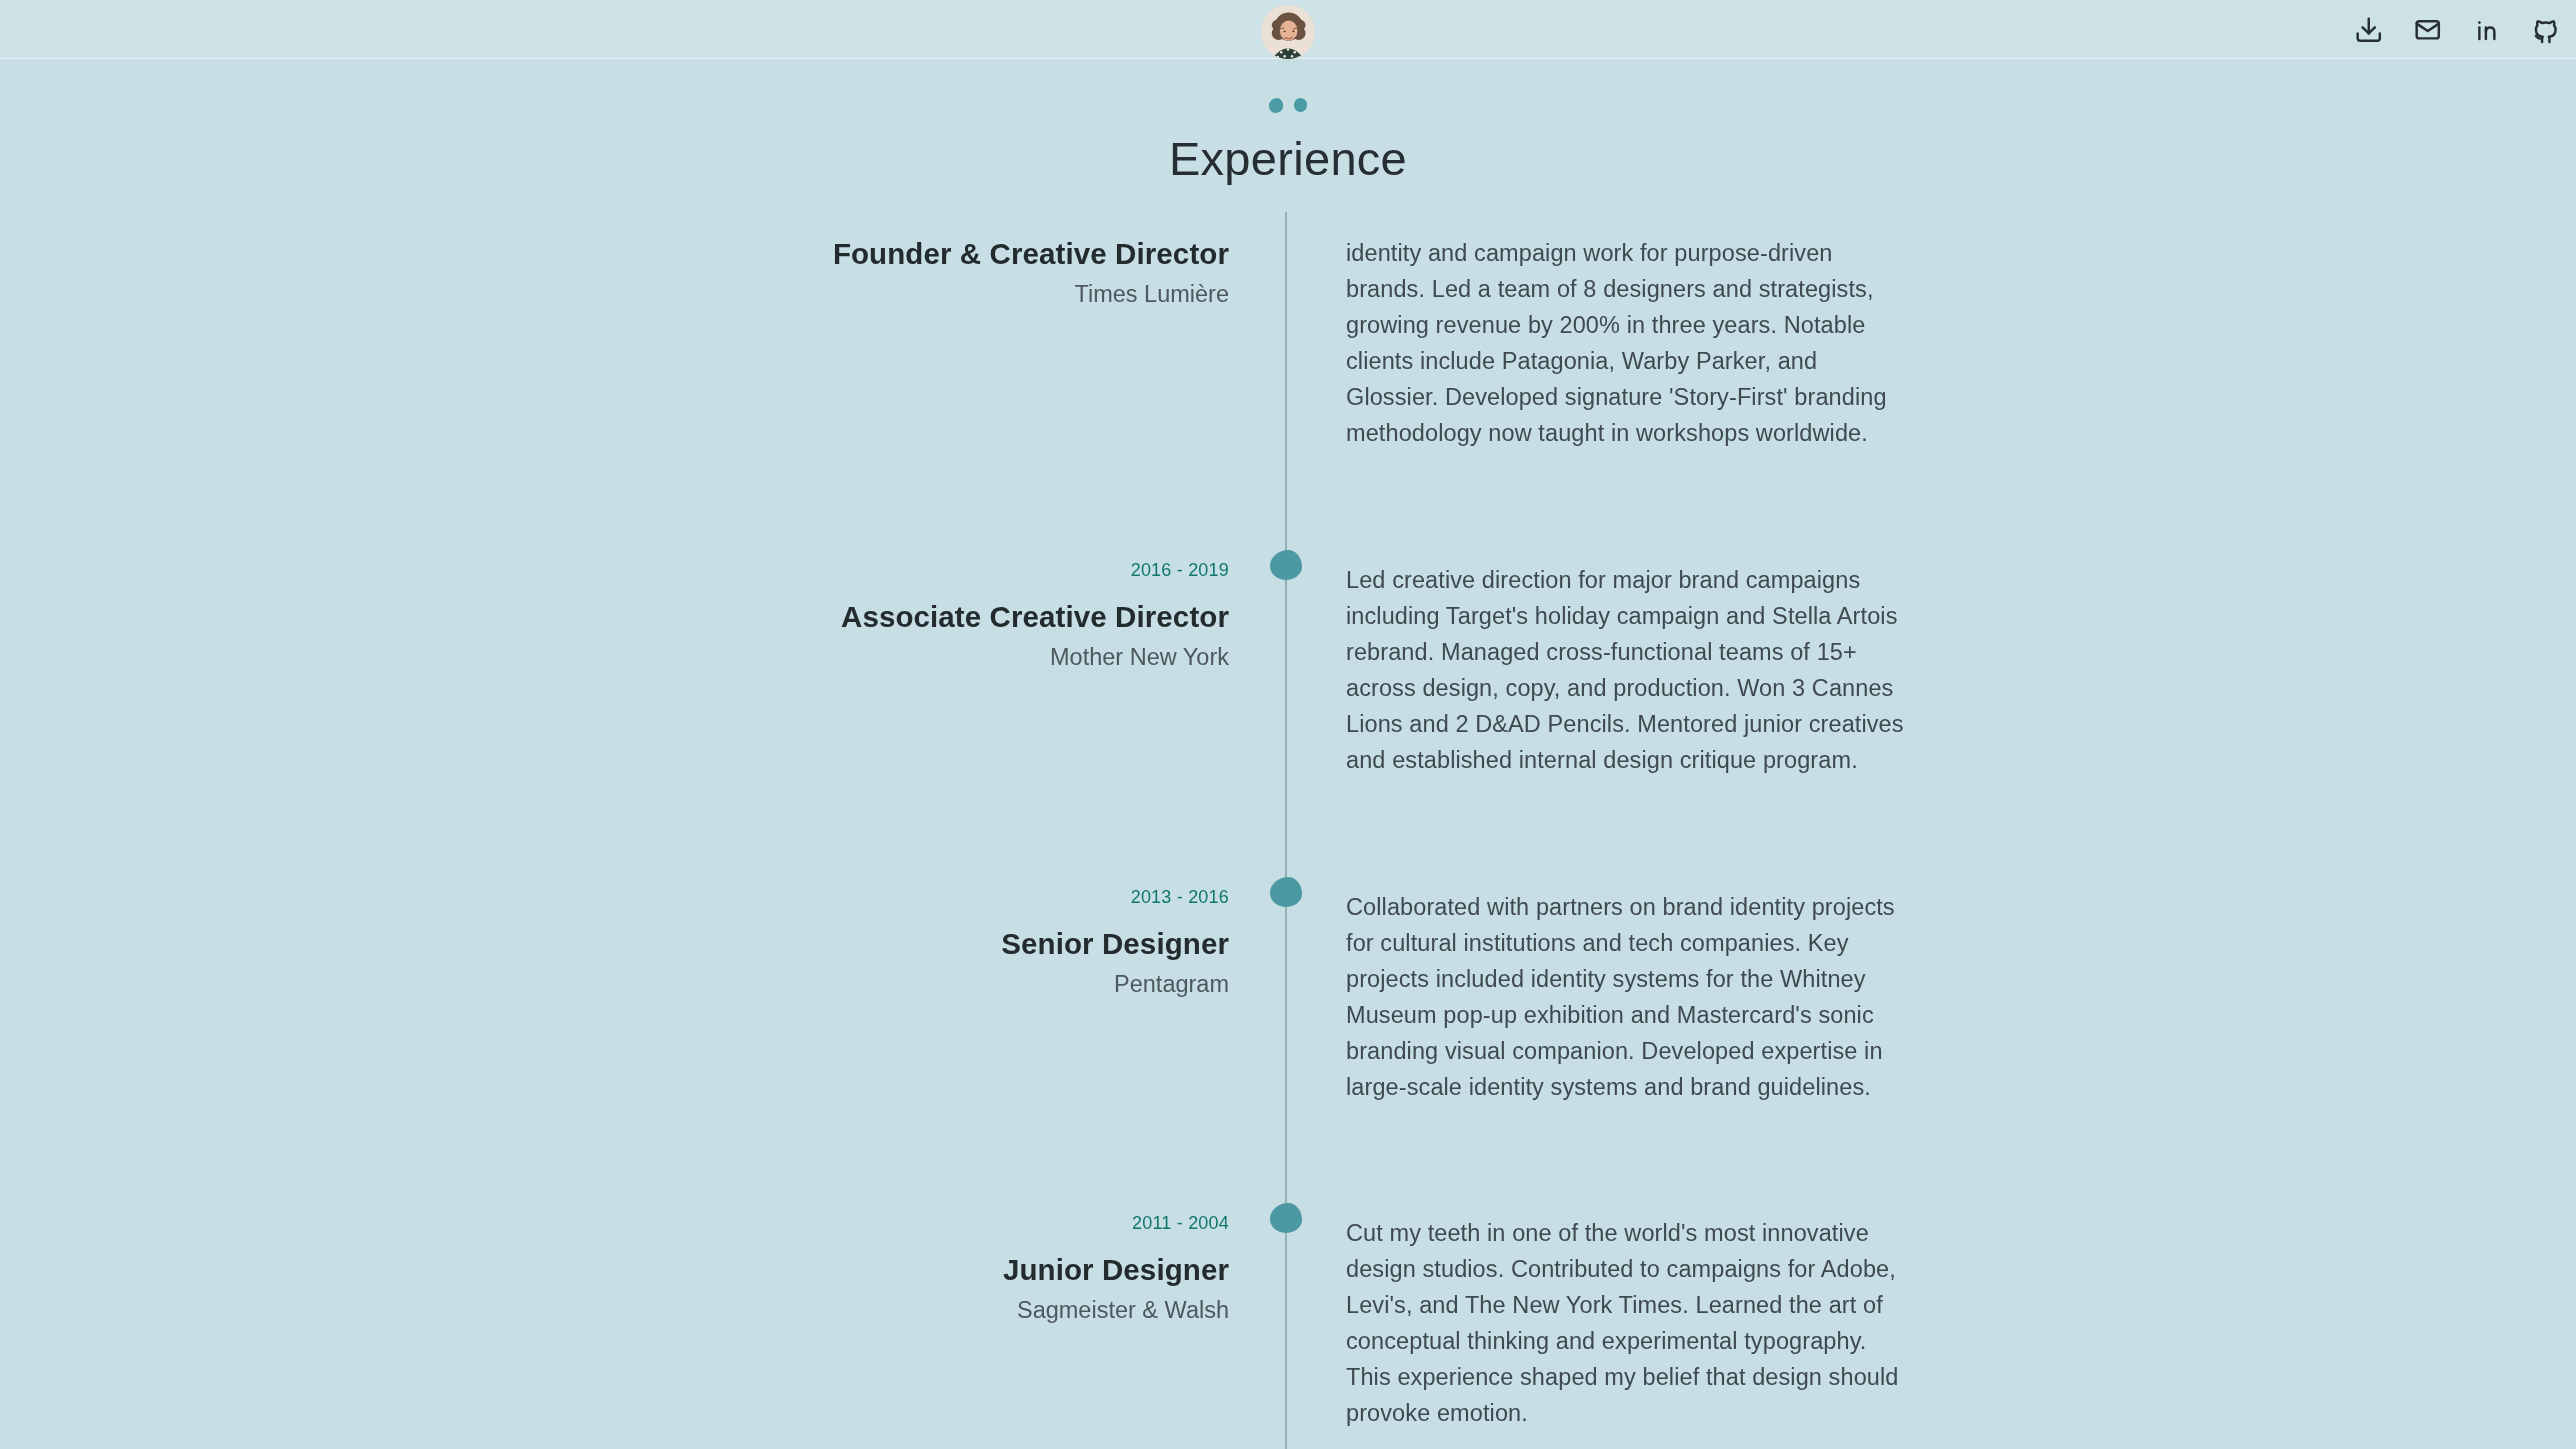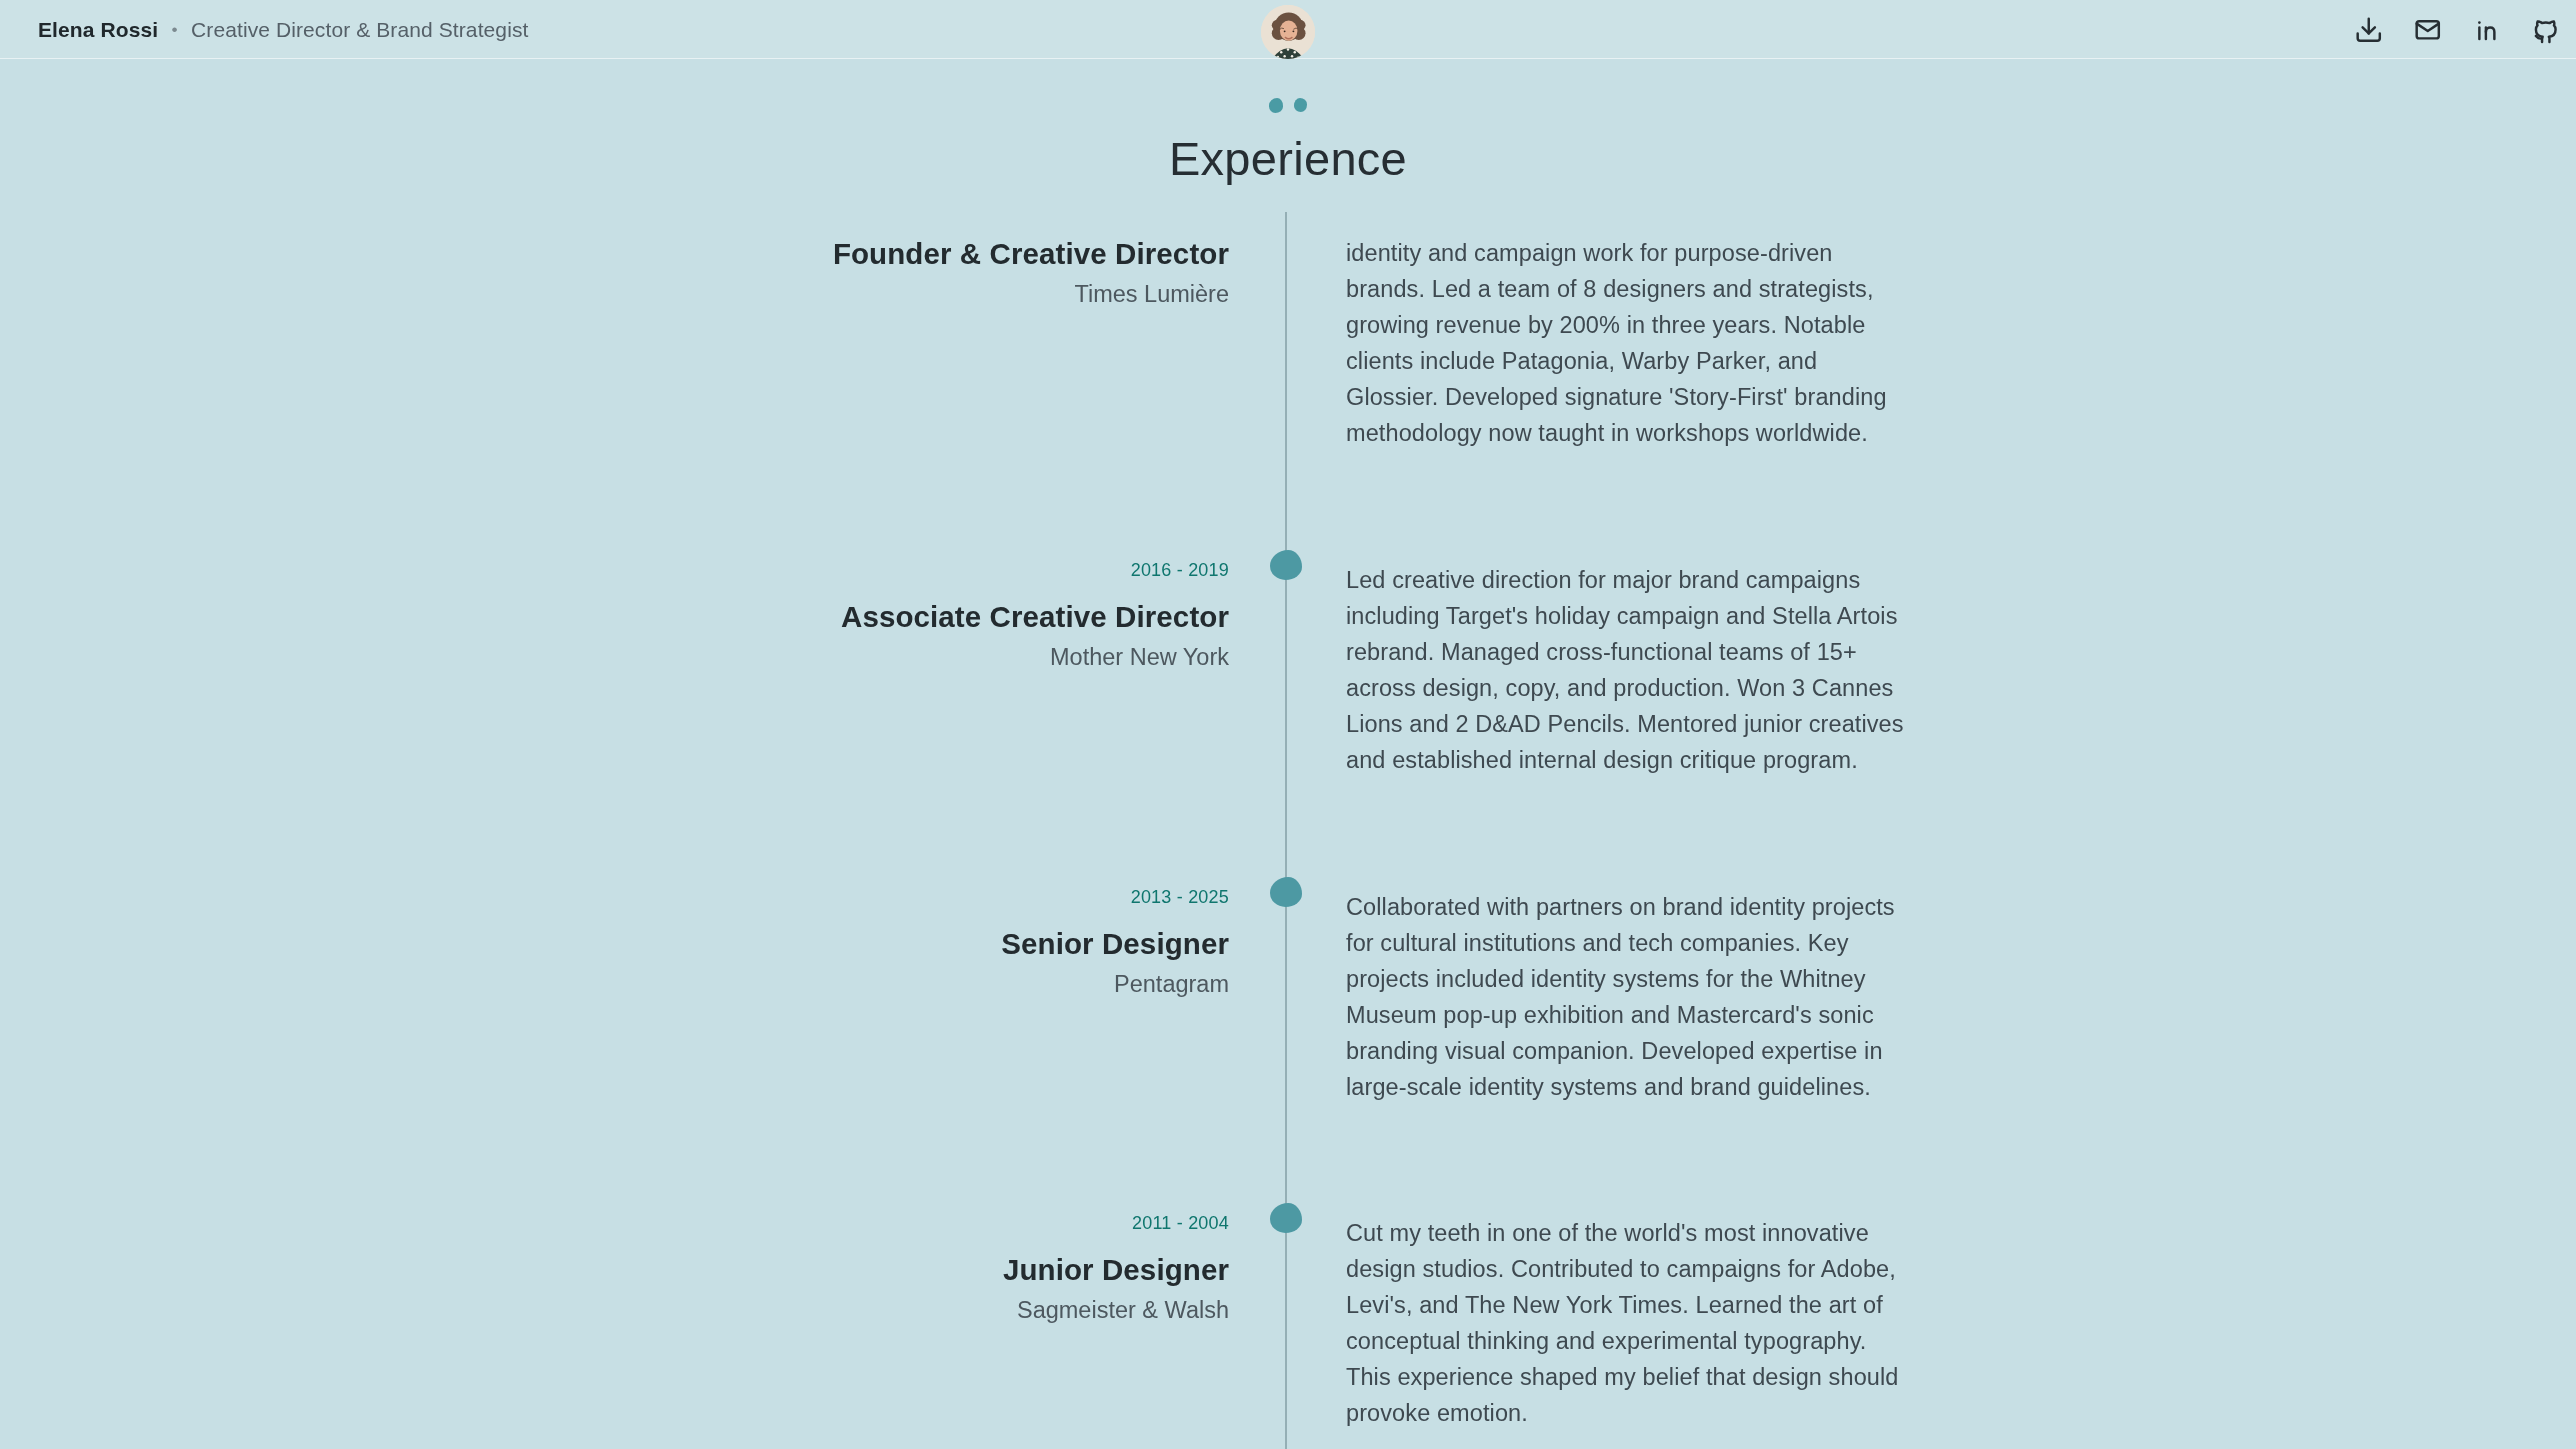--- a/index.html
+++ b/index.html
@@ -78,25 +78,20 @@
   .entry-company { position:absolute; right:0; top:84px;width:100%; font-size:23.5px; color:#4d585f; }
   .entry-right {
     position:absolute; left:1346px; width:562px;
   }
   .entry-desc { font-size:23.5px; line-height:36px; color:#3e4950; letter-spacing:0.1px; }
 </style>
 </head>
 <body>
 
 <header class="top-bar">
-  <div class="brand">
-    <span class="brand-name">Elena Rossi</span>
-    <span class="brand-sep">•</span>
-    <span class="brand-role">Creative Director &amp; Brand Strategist</span>
-  </div>
 
   <button class="avatar">
     <svg viewBox="0 0 80 80">
       <rect width="80" height="80" fill="#eae1d4"></rect>
       <circle cx="41" cy="32" r="21" fill="#6b5140"></circle>
       <circle cx="26" cy="42" r="10" fill="#6b5140"></circle>
       <circle cx="56" cy="42" r="10" fill="#6b5140"></circle>
       <circle cx="24" cy="30" r="8" fill="#6b5140"></circle>
       <circle cx="58" cy="30" r="8" fill="#6b5140"></circle>
       <ellipse cx="41" cy="38" rx="13" ry="15" fill="#e6b294"></ellipse>
@@ -177,21 +172,21 @@
       <h2 class="entry-title">Associate Creative Director</h2>
       <div class="entry-company">Mother New York</div>
     </div>
     <div class="entry-right" style="top: 2px;">
       <p class="entry-desc">Led creative direction for major brand campaigns including Target's holiday campaign and Stella Artois rebrand. Managed cross-functional teams of 15+ across design, copy, and production. Won 3 Cannes Lions and 2 D&amp;AD Pencils. Mentored junior creatives and established internal design critique program.</p>
     </div>
   </section>
         <section class="entry" style="top: 887px;">
     <span class="entry-dot"></span>
     <div class="entry-left">
-      <div class="entry-date">2013 - 2025</div>
+      <div class="entry-date">2013 - 2016</div>
       <h2 class="entry-title">Senior Designer</h2>
       <div class="entry-company">Pentagram</div>
     </div>
     <div class="entry-right" style="top: 2px;">
       <p class="entry-desc">Collaborated with partners on brand identity projects for cultural institutions and tech companies. Key projects included identity systems for the Whitney Museum pop-up exhibition and Mastercard's sonic branding visual companion. Developed expertise in large-scale identity systems and brand guidelines.</p>
     </div>
   </section>
         <section class="entry" style="top: 1213px;">
     <span class="entry-dot"></span>
     <div class="entry-left">

